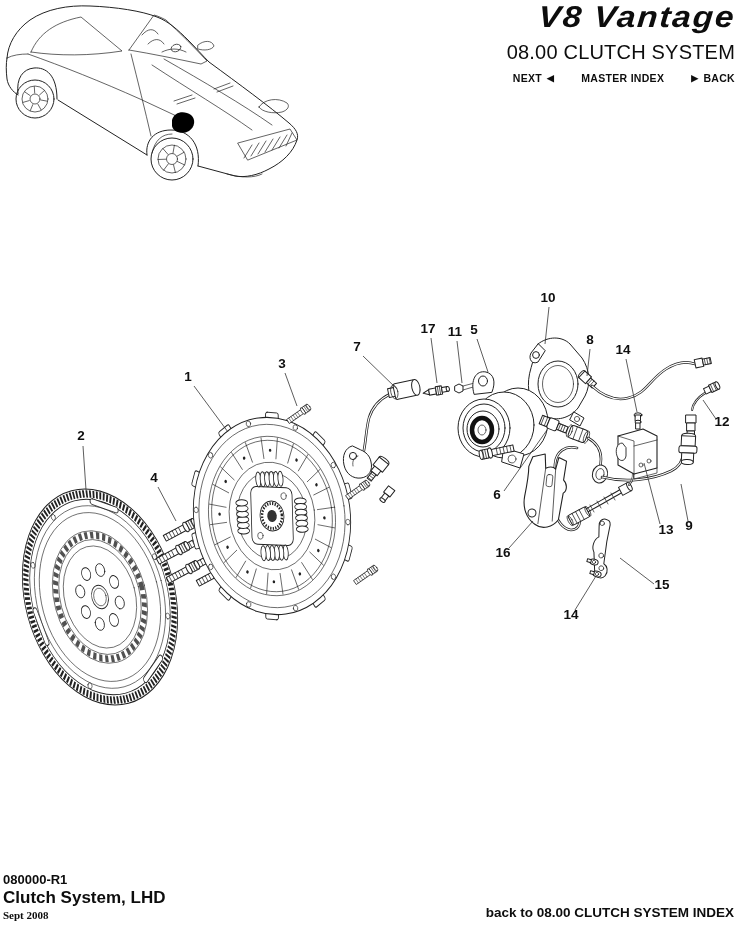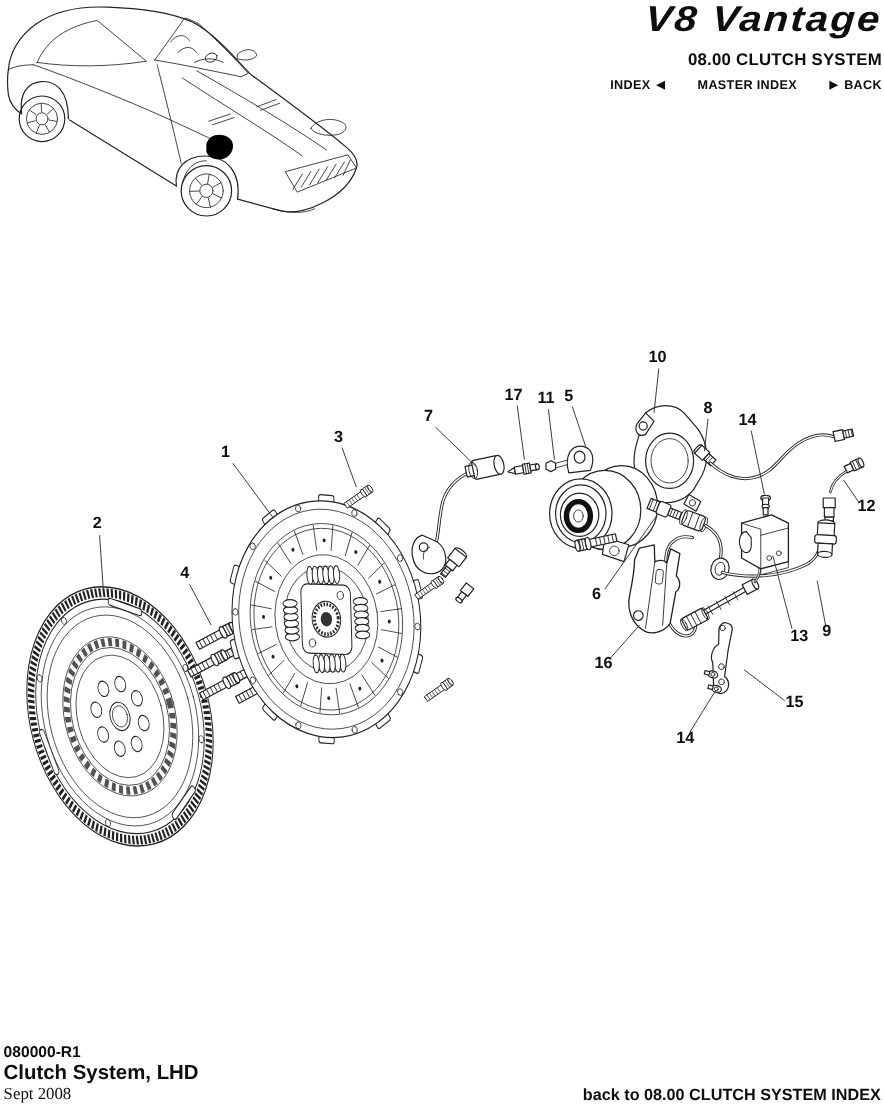--- a/index.html
+++ b/index.html
@@ -4,32 +4,32 @@
 <style>
   html,body{margin:0;padding:0;}
   body{width:737px;height:926px;background:#ffffff;position:relative;overflow:hidden;
        font-family:"Liberation Sans",sans-serif;color:#0d0d0d;}
   .stage{position:absolute;inset:0;width:737px;height:926px;}
 
   
   .header{position:absolute;top:2px;right:2px;text-align:right;}
   .logo{font-size:30px;font-weight:bold;font-style:italic;letter-spacing:1.5px;line-height:30px;
         transform:scaleX(1.12) skewX(-4deg);transform-origin:100% 50%;white-space:nowrap;}
-  .section-title{font-size:14px;font-weight:bold;margin-top:9px;letter-spacing:.2px;}
+  .section-title{font-size:20px;font-weight:normal;margin-top:9px;letter-spacing:.2px;}
   .nav{margin-top:8px;font-size:10.5px;font-weight:bold;letter-spacing:.3px;white-space:nowrap;}
   .nav .arrow{font-size:9px;position:relative;top:-1px;}
   .nav .grp{margin-left:27px;}
   .nav .tight{margin-left:5px;}
   .nav span{cursor:pointer;}
 
   
   .footer-left{position:absolute;left:3px;bottom:5px;line-height:1.12;}
   .doc-number{font-size:13px;font-weight:bold;margin-top:32px;}
   .doc-title{font-size:17px;font-weight:bold;}
-  .doc-date{font-size:14px;font-weight:normal;font-family:"Liberation Serif",serif;margin-top:2px;}
+  .doc-date{font-size:11px;font-weight:bold;font-family:"Liberation Serif",serif;margin-top:2px;}
   .footer-right{position:absolute;right:3px;bottom:6px;font-size:13.5px;font-weight:bold;padding-left:40px;}
 
   
   svg{position:absolute;left:0;top:0;}
   .ln{fill:none;stroke:#222;stroke-width:1;stroke-linecap:round;stroke-linejoin:round;}
   .lnw{fill:#fff;stroke:#222;stroke-width:1;stroke-linecap:round;stroke-linejoin:round;}
   .thin{stroke-width:.7;}
   .pipe{fill:none;stroke:#222;stroke-width:2.6;stroke-linecap:round;}
   .pipecore{fill:none;stroke:#fff;stroke-width:1.1;stroke-linecap:round;}
   .hose{fill:none;stroke:#222;stroke-width:4.6;stroke-linecap:round;}
@@ -39,21 +39,21 @@
 </style>
 </head>
 <body>
 
 <div class="stage">
 
   <div class="header">
     <div class="logo">V8 Vantage</div>
     <div class="section-title">08.00 CLUTCH SYSTEM</div>
     <div class="nav">
-      <span>INDEX</span><span class="arrow tight">◀</span><span class="grp">MASTER INDEX</span><span class="arrow grp">▶</span><span class="tight">BACK</span>
+      <span>NEXT</span><span class="arrow tight">◀</span><span class="grp">MASTER INDEX</span><span class="arrow grp">▶</span><span class="tight">BACK</span>
     </div>
   </div>
 
   <svg width="310" height="200" viewBox="0 0 310 200" style="left:2px;top:2px">
     <g>
       <path class="ln" d="M5,56 C6,42 14,28 28,18 C44,7 66,3 88,4 C114,5 140,9 155,15 C166,19 176,28 186,38 C194,46 201,54 207,60 C237,82 267,104 287,121 C294,127 297,132 295,138 C291,150 281,160 267,167 C256,173 243,176 233,174 L196,164"></path>
       <path class="ln" d="M196,164 C199,142 187,128 169,128 C152,128 143,139 145,153"></path>
       <path class="ln" d="M145,153 L56,98"></path>
       <path class="ln" d="M55,97 C55,73 44,65 32,66 C21,67 14,76 16,92"></path>
       <path class="ln" d="M16,93 C11,90 6,84 5,77 C4,69 4,62 5,56"></path>

